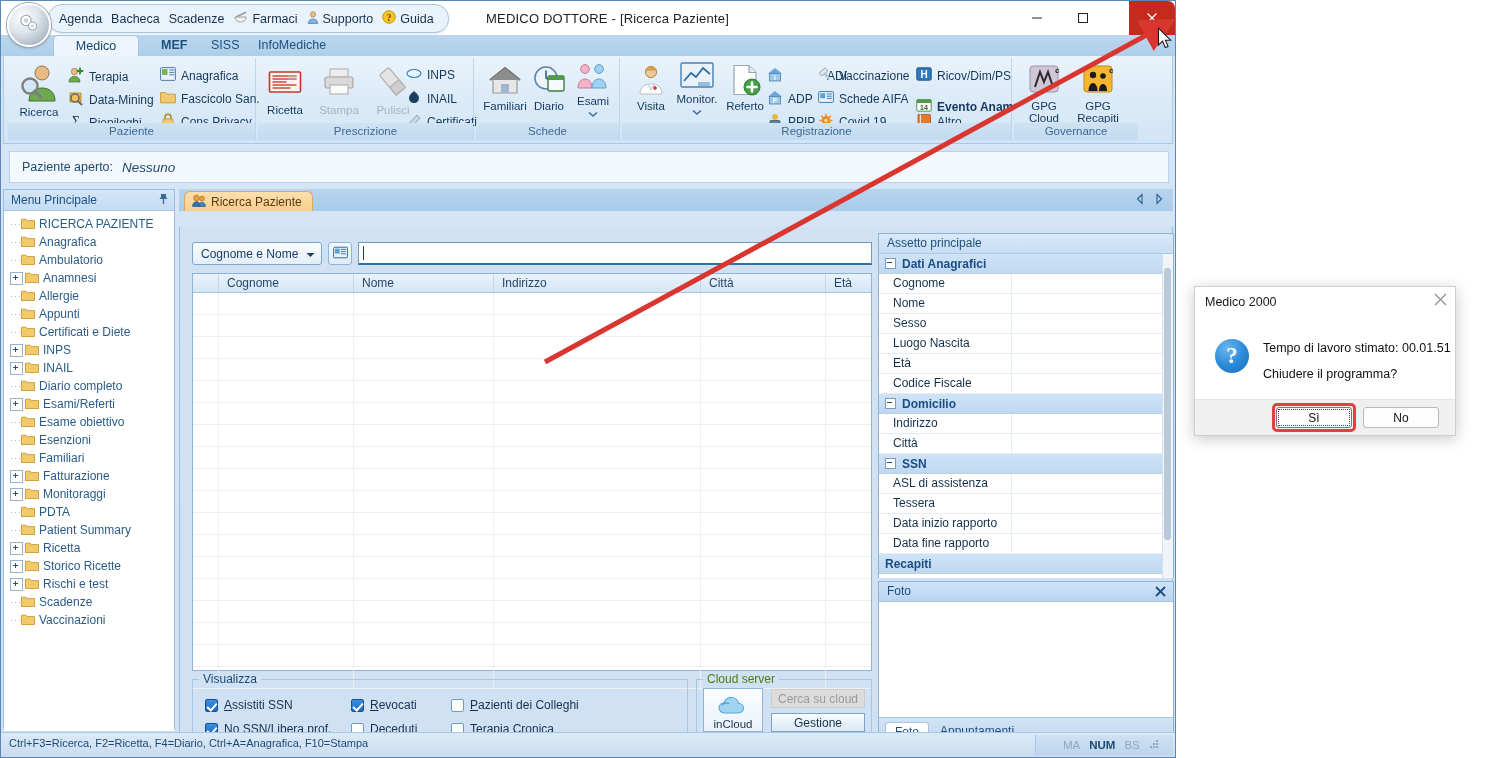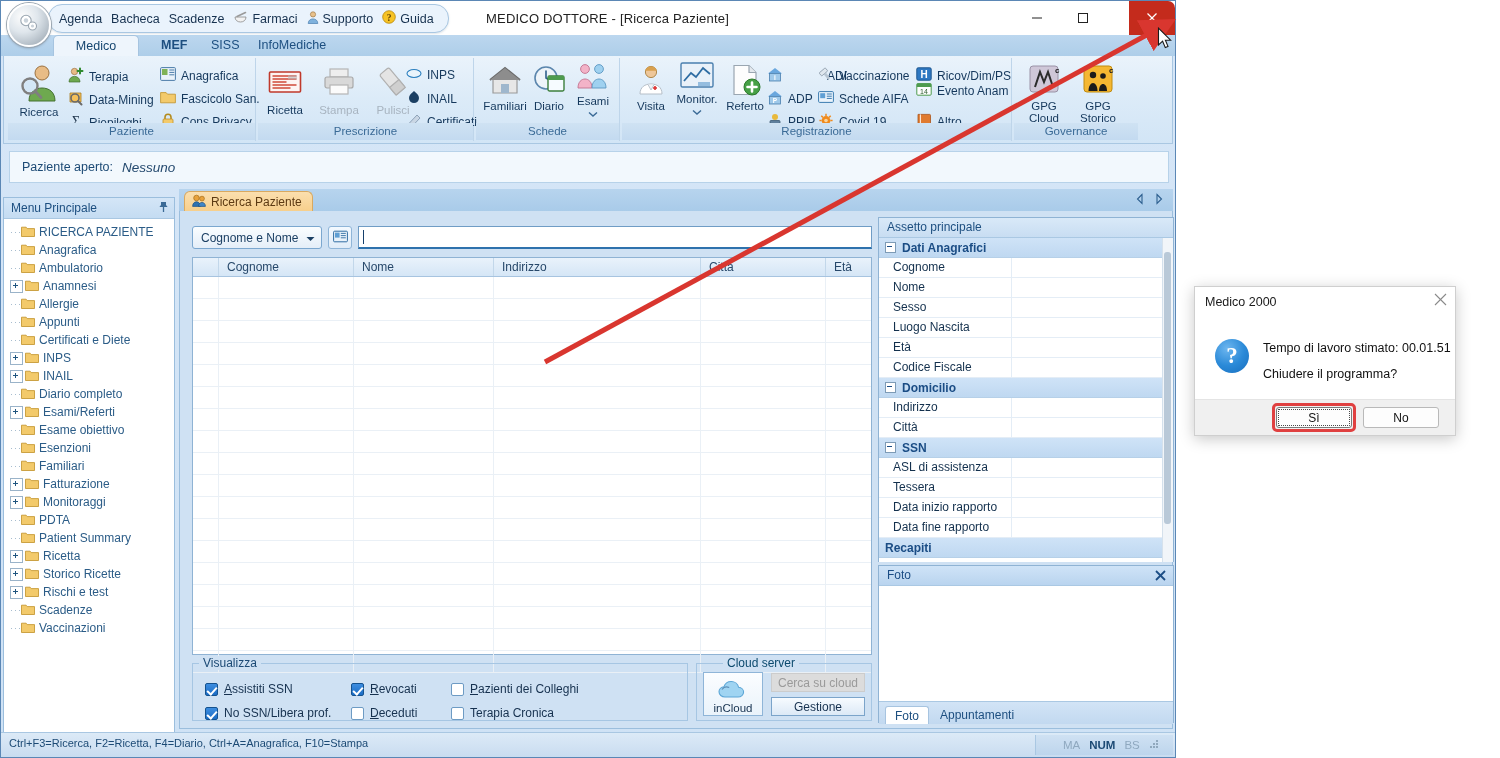--- a/index.html
+++ b/index.html
@@ -94,21 +94,21 @@
   
   #patient-bar{
     position:absolute;left:8px;top:150px;width:1160px;height:32px;
     background:#f2f8fd;border:1px solid #b7d2e9;box-sizing:border-box;
     display:flex;align-items:center;padding-left:12px;gap:9px;
   }
   #patient-bar .lab{font-size:12.5px;color:#1c4a75;}
   #patient-bar .val{font-size:13.5px;color:#24496e;font-style:italic;}
   
   #tree-panel{
-    position:absolute;left:2px;top:196px;width:172px;height:540px;
+    position:absolute;left:2px;top:188px;width:172px;height:540px;
     background:#ffffff;border:1px solid #9bbedd;box-sizing:border-box;
   }
   #tree-head{
     height:20px;background:linear-gradient(180deg,#d4e6f7 0%,#c4dcf2 100%);
     border-bottom:1px solid #a9c7e2;display:flex;align-items:center;
     justify-content:space-between;padding:0 5px 0 7px;
   }
   #tree-head .t{font-size:12px;color:#1d4f80;}
   #tree-body{
     padding:4px 0 0 0;background:#fff;height:516px;overflow:hidden;
@@ -136,21 +136,21 @@
   #doc-tab{
     position:absolute;left:5px;top:2px;height:20px;
     background:linear-gradient(180deg,#fbdfae 0%,#f7cf8c 100%);
     border:1px solid #d9a košt;border:1px solid #d9a960;border-bottom:none;
     border-radius:6px 6px 0 0;display:flex;align-items:center;gap:5px;
     padding:0 10px 0 7px;font-size:12px;color:#5c3a12;box-sizing:border-box;
   }
   #tabnav{position:absolute;right:8px;top:4px;display:flex;gap:7px;}
   
   #content-pane{
-    position:absolute;left:178px;top:210px;width:994px;height:518px;
+    position:absolute;left:178px;top:226px;width:994px;height:518px;
     background:#cfe1f3;border:1px solid #9bbedd;border-top:none;box-sizing:border-box;
   }
   
   #search-row{position:absolute;left:12px;top:14px;width:680px;height:25px;display:flex;align-items:center;gap:6px;}
   #search-select{
     width:130px;height:23px;background:linear-gradient(180deg,#fafdff 0%,#e4eef8 100%);
     border:1px solid #7ba7cf;border-radius:3px;box-sizing:border-box;
     display:flex;align-items:center;justify-content:space-between;padding:0 6px 0 8px;
     font-size:12px;color:#1b3f63;
   }
@@ -190,21 +190,21 @@
   .cbx{position:absolute;display:flex;align-items:center;gap:6px;font-size:12px;color:#16314f;cursor:default;white-space:nowrap;}
   .box{width:13px;height:13px;box-sizing:border-box;border:1px solid #6d9bc4;background:#fff;border-radius:2px;position:relative;flex:0 0 auto;}
   .box.on{background:linear-gradient(180deg,#3d8de0 0%,#1b6cc4 100%);border-color:#14528f;}
   .box.on:after{content:"";position:absolute;left:3px;top:1px;width:4px;height:8px;border:solid #fff;border-width:0 2px 2px 0;transform:rotate(42deg);}
   .u{text-decoration:underline;}
   
   #cloud-group{
     position:absolute;left:516px;top:452px;width:176px;height:58px;
     border:1px solid #a6c6e3;box-sizing:border-box;
   }
-  #cloud-group .gtitle{position:absolute;left:6px;top:-8px;background:#cfe1f3;padding:0 4px;font-size:12px;color:#0c4a6e;margin-left:20px;}
+  #cloud-group .gtitle{position:absolute;left:6px;top:-8px;background:#cfe1f3;padding:0 4px;font-size:12px;color:#4d7c0f;}
   #incloud-btn{
     position:absolute;left:6px;top:8px;width:60px;height:44px;
     background:linear-gradient(180deg,#fbfdff 0%,#eaf3fb 100%);
     border:1px solid #8fb5d8;box-sizing:border-box;text-align:center;
   }
   #incloud-btn .lbl{position:absolute;bottom:1px;left:0;width:100%;font-size:11.5px;color:#16314f;}
   .btn3d{
     position:absolute;height:19px;box-sizing:border-box;
     display:flex;align-items:center;justify-content:center;font-size:12px;
     background:linear-gradient(180deg,#f7fbff 0%,#dce9f6 100%);
@@ -673,21 +673,21 @@
 
       <div class="smallbtn" style="left:294px;top:9px;">
         <span class="ico">
           <svg width="16" height="14" viewBox="0 0 16 14">
               <rect x=".8" y=".8" width="14.4" height="12.4" rx="1.4" fill="#2e78c2" stroke="#1f5790" stroke-width="1"></rect>
               <text x="8" y="10.8" font-size="10" font-weight="bold" fill="#ffffff" text-anchor="middle" font-family="Liberation Sans, sans-serif">H</text>
             </svg>
         </span>
         <span>Ricov/Dim/PS</span>
       </div>
-      <div class="smallbtn" style="left:294px;top:24px;">
+      <div class="smallbtn" style="left:294px;top:40px;font-weight:bold;">
         <span class="ico">
           <svg width="16" height="14" viewBox="0 0 16 14">
               <rect x=".8" y="1.6" width="14.4" height="11.6" rx="1" fill="#fdfdfd" stroke="#4e9b4e" stroke-width="1"></rect>
               <rect x=".8" y="1.6" width="14.4" height="3.4" fill="#4e9b4e"></rect>
               <text x="8" y="11.8" font-size="7" fill="#2c5b2c" text-anchor="middle" font-family="Liberation Sans, sans-serif">14</text>
             </svg>
         </span>
         <span>Evento Anam</span>
       </div>
       <div class="smallbtn" style="left:294px;top:55px;">
@@ -718,21 +718,21 @@
         <span class="ico">
           <svg width="36" height="32" viewBox="0 0 36 32">
               <rect x="4" y="2" width="28" height="26" rx="3" fill="#f5b731" stroke="#c08b11" stroke-width="1"></rect>
               <circle cx="13" cy="11" r="3.2" fill="#1b1b1b"></circle>
               <path d="M8.5 27c0-5 2.2-8 4.5-8s4.5 3 4.5 8z" fill="#1b1b1b"></path>
               <circle cx="23" cy="12" r="2.8" fill="#1b1b1b"></circle>
               <path d="M19 27c0-4.4 1.9-7 4-7s4 2.6 4 7z" fill="#1b1b1b"></path>
               <text x="29" y="9" font-size="8" font-weight="bold" fill="#1a1a1a" font-family="Liberation Sans, sans-serif">c</text>
             </svg>
         </span>
-        <span class="lbl">GPG Storico</span>
+        <span class="lbl">GPG Recapiti</span>
       </div>
       <div class="group-label">Governance</div>
     </div>
   </div>
 
   <div id="patient-bar">
     <span class="lab">Paziente aperto:</span>
     <span class="val">Nessuno</span>
   </div>
 

